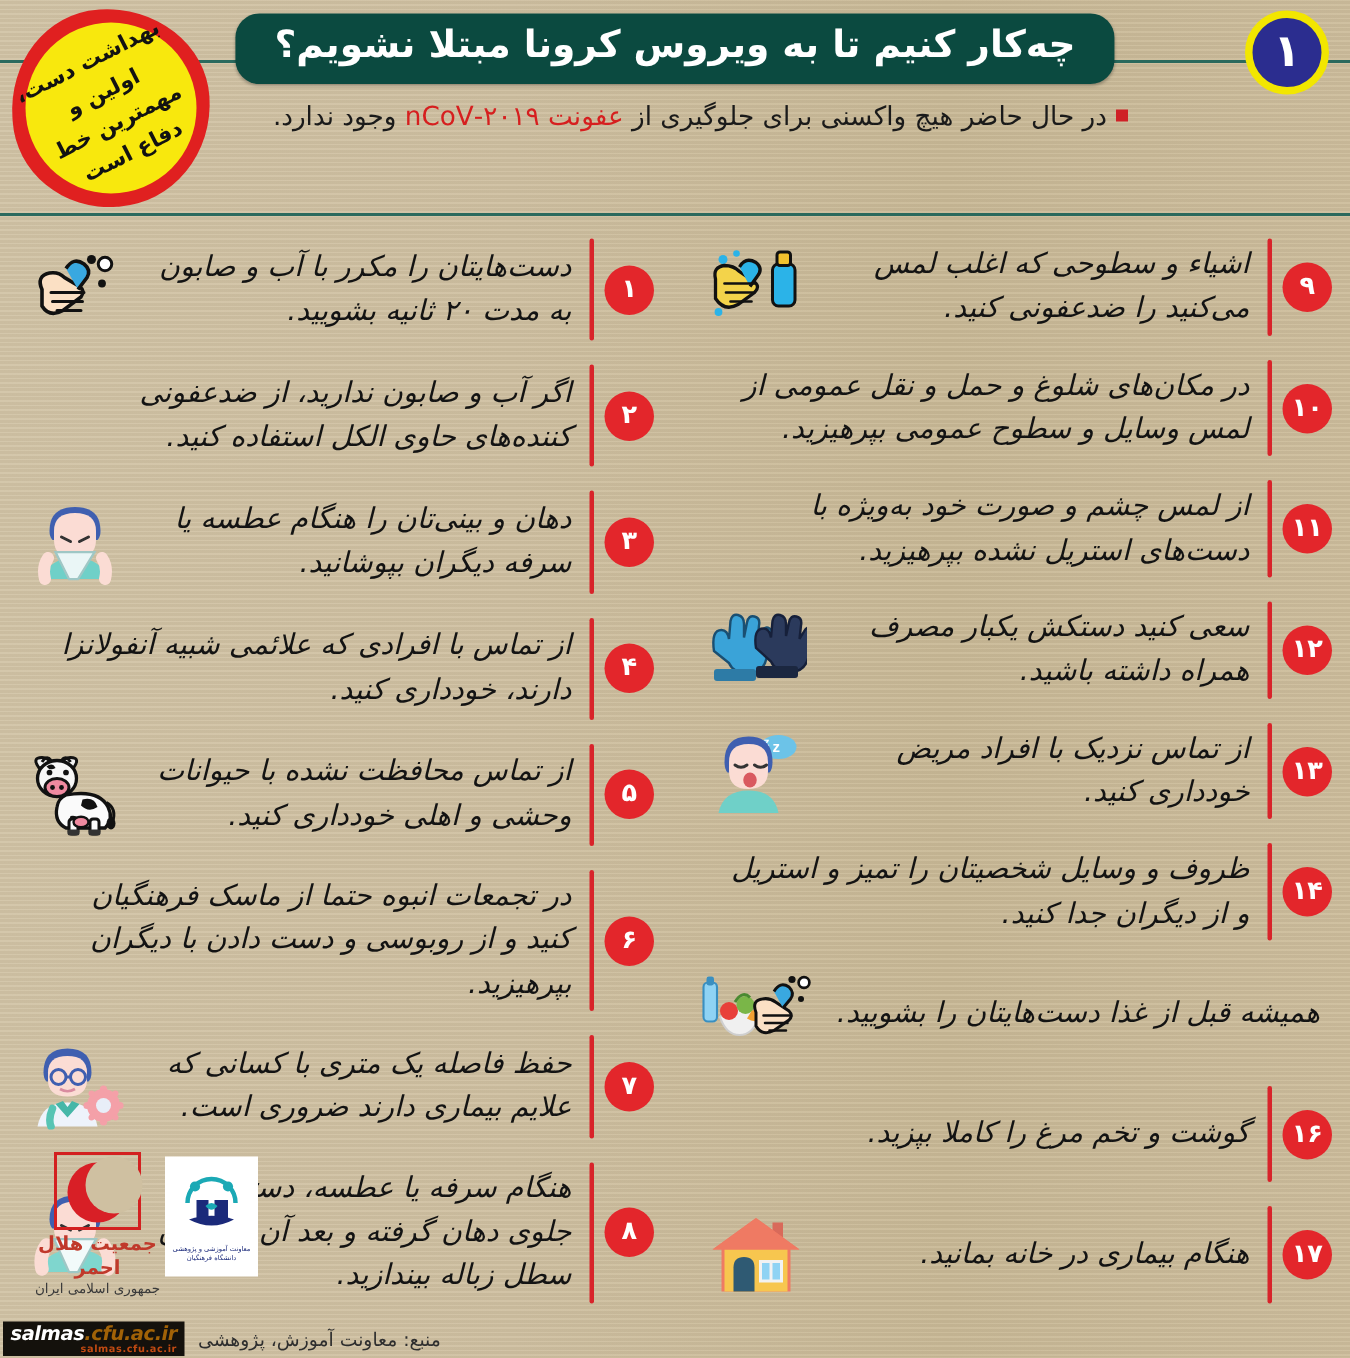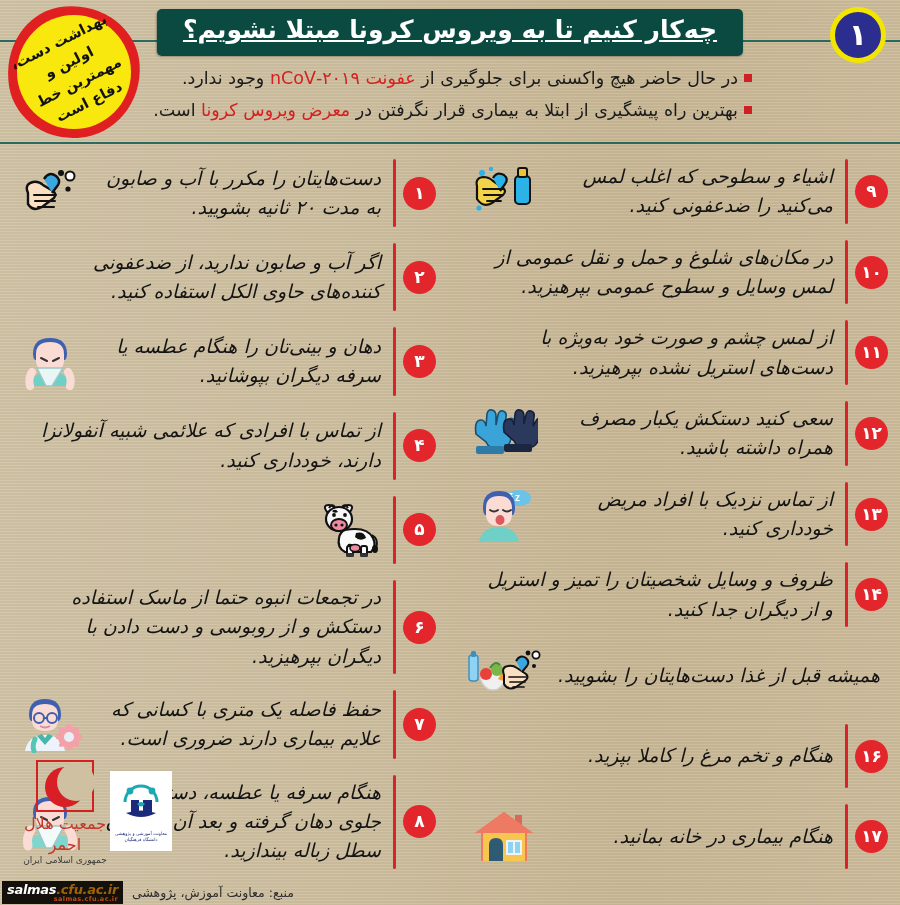--- a/index.html
+++ b/index.html
@@ -45,30 +45,29 @@
   .hrule.top    { top: 40px; }
   .hrule.bottom { top: 142px; }
 
   .title-box {
     position: absolute;
     top: 9px;
     left: 50%;
     transform: translateX(-50%);
     background: #0b4a40;
     color: #ffffff;
-    border-radius: 5px;
+    border-radius: 16px;
     padding: 7px 26px 11px;
     font-size: 25px;
     font-weight: bold;
     letter-spacing: 0;
     white-space: nowrap;
     line-height: 1.15;
     z-index: 4;
     box-shadow: 0 1px 2px rgba(0,0,0,.25);
-    text-decoration: underline;
   }
 
   
   .corner-badge {
     position: absolute;
     top: 7px;
     right: 14px;
     width: 56px;
     height: 56px;
     border-radius: 50%;
@@ -281,21 +280,21 @@
     background: #d81f26;
   }
   .crescent-box::after {
     content: "";
     position: absolute;
     left: 19px; top: 1px;
     width: 38px; height: 38px;
     border-radius: 50%;
     background: #cfc0a1;
   }
-  .logo-cap1 { font-size: 16px; color: #c0392b; font-weight: normal; line-height: 1.3; }
+  .logo-cap1 { font-size: 13px; color: #c0392b; font-weight: bold; line-height: 1.3; }
   .logo-cap2 { font-size: 9px; color: #3a3a3a; line-height: 1.3; }
 
   .logo-edu {
     position: absolute;
     left: 96px;
     bottom: 16px;
     width: 62px;
     height: 80px;
     background: #ffffff;
     display: flex;
@@ -320,23 +319,20 @@
 
   <div class="stamp">
     <div class="splotch"></div>
     <div class="disc"></div>
     <div class="stamp-text">بهداشت دست، اولین و مهمترین خط دفاع است</div>
   </div>
 
   <div class="subtitle">
     <div class="sub-line">
       <span class="bullet"></span><span>در حال حاضر هیچ واکسنی برای جلوگیری از </span><span class="hl">عفونت ۲۰۱۹-nCoV</span><span> وجود ندارد.</span>
-    </div>
-    <div class="sub-line">
-      <span class="bullet"></span><span>بهترین راه پیشگیری از ابتلا به بیماری قرار نگرفتن در </span><span class="hl">معرض ویروس کرونا</span><span> است.</span>
     </div>
   </div>
 
   <div class="columns">
     <div class="col col-left" id="col-left">
         <div class="tip">
           <div class="num-wrap">
             <div class="num-badge">۹</div>
             <div class="num-rule"></div>
           </div>
@@ -432,21 +428,21 @@
       <path d="M50 13 q4 -7 10 -3 q4 4 1 8 l-5 6" fill="#39a8e0" stroke="#111" stroke-width="2"></path>
       <path d="M43 29 h17 M44 34 h15 M47 39 h11" stroke="#111" stroke-width="1.7" fill="none" stroke-linecap="round"></path>
     </svg>
           </div>
         </div>
         <div class="tip">
           <div class="num-wrap">
             <div class="num-badge">۱۶</div>
             <div class="num-rule"></div>
           </div>
-          <div class="tip-text">هنگام و تخم مرغ را کاملا بپزید.</div>
+          <div class="tip-text">گوشت و تخم مرغ را کاملا بپزید.</div>
           <div class="tip-icon empty"></div>
         </div>
         <div class="tip">
           <div class="num-wrap">
             <div class="num-badge">۱۷</div>
             <div class="num-rule"></div>
           </div>
           <div class="tip-text">هنگام بیماری در خانه بمانید.</div>
           <div class="tip-icon">
             <svg width="66" height="56" viewBox="0 0 66 56">
@@ -511,20 +507,21 @@
             <div class="num-rule"></div>
           </div>
           <div class="tip-text">از تماس با افرادی که علائمی شبیه آنفولانزا دارند، خودداری کنید.</div>
           <div class="tip-icon empty"></div>
         </div>
         <div class="tip">
           <div class="num-wrap">
             <div class="num-badge">۵</div>
             <div class="num-rule"></div>
           </div>
+          <div class="tip-text">از تماس محافظت نشده با حیوانات وحشی و اهلی خودداری کنید.</div>
           <div class="tip-icon">
             <svg width="72" height="56" viewBox="0 0 72 56">
       <path d="M12 10 q-5 -7 2 -7 q5 0 7 6z" fill="#f3f3f3" stroke="#111" stroke-width="2"></path>
       <path d="M35 10 q5 -7 -2 -7 q-5 0 -7 6z" fill="#f3f3f3" stroke="#111" stroke-width="2"></path>
       <path d="M14 6 q3 -5 6 -1 M33 6 q-3 -5 -6 -1" stroke="#111" stroke-width="2" fill="none"></path>
       <ellipse cx="24" cy="17" rx="13" ry="12" fill="#f7f7f7" stroke="#111" stroke-width="2.2"></ellipse>
       <ellipse cx="24" cy="23" rx="8" ry="6" fill="#f08aa0" stroke="#111" stroke-width="2"></ellipse>
       <circle cx="21" cy="23" r="1.6" fill="#111"></circle>
               <circle cx="27" cy="23" r="1.6" fill="#111"></circle>
       <circle cx="19" cy="13" r="1.9" fill="#111"></circle>
@@ -541,21 +538,21 @@
       <ellipse cx="60" cy="47" rx="3" ry="4" fill="#111"></ellipse>
       <ellipse cx="40" cy="46" rx="5" ry="3.5" fill="#f08aa0" stroke="#111" stroke-width="1.6"></ellipse>
     </svg>
           </div>
         </div>
         <div class="tip">
           <div class="num-wrap">
             <div class="num-badge">۶</div>
             <div class="num-rule"></div>
           </div>
-          <div class="tip-text">در تجمعات انبوه حتما از ماسک استفاده دستکش و از روبوسی و دست دادن با دیگران بپرهیزید.</div>
+          <div class="tip-text">در تجمعات انبوه حتما از ماسک فرهنگیان کنید و از روبوسی و دست دادن با دیگران بپرهیزید.</div>
           <div class="tip-icon empty"></div>
         </div>
         <div class="tip">
           <div class="num-wrap">
             <div class="num-badge">۷</div>
             <div class="num-rule"></div>
           </div>
           <div class="tip-text">حفظ فاصله یک متری با کسانی که علایم بیماری دارند ضروری است.</div>
           <div class="tip-icon">
             <svg width="66" height="58" viewBox="0 0 66 58">

